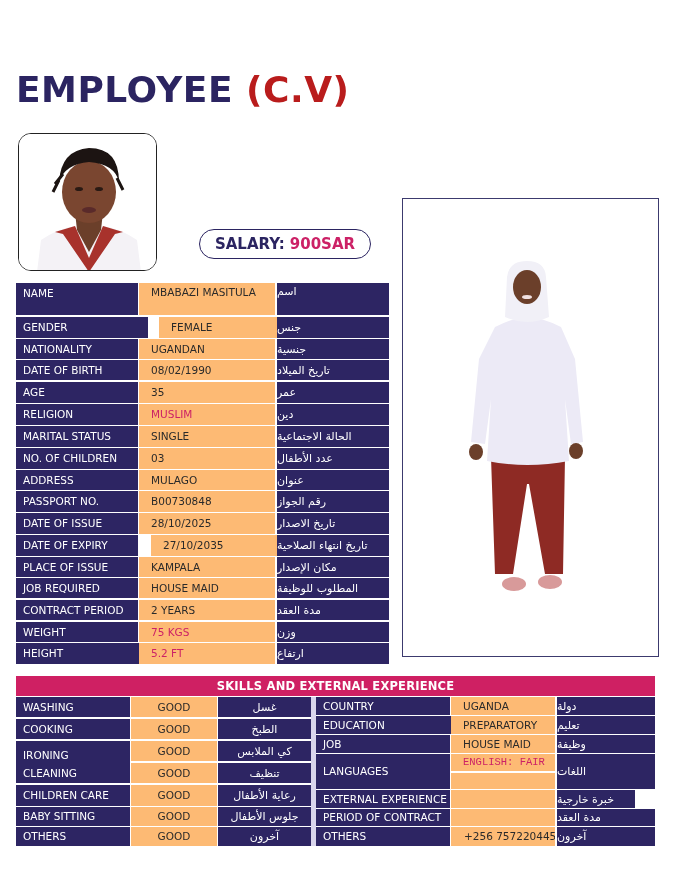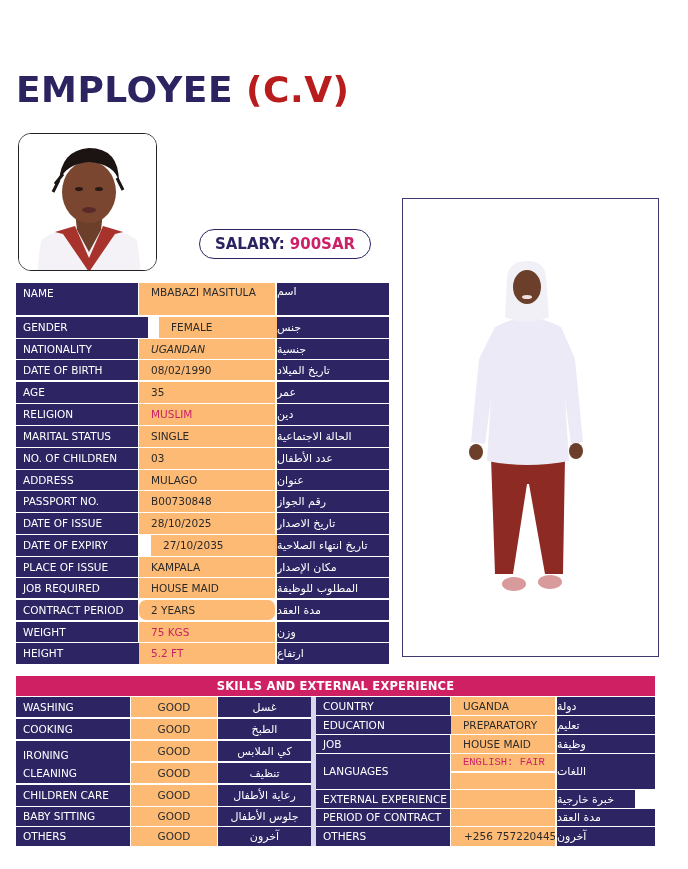--- a/index.html
+++ b/index.html
@@ -115,21 +115,21 @@
       <div class="cell c-pink val" style="left: 139px; top: 283px; width: 136px; height: 32px; align-items: flex-start; padding-top: 4px;">MBABAZI  MASITULA</div>
       <div class="cell c-dark c-ar" style="left: 277px; top: 283px; width: 112px; height: 32px; padding-right: 8px; align-items: flex-start; padding-top: 3px;">اسم</div>
     </div>
     <div>
       <div class="cell c-dark lbl" style="left: 16px; top: 317px; width: 132px; height: 21px;">GENDER</div>
       <div class="cell c-pink val" style="left: 139px; top: 317px; width: 138px; height: 21px; margin-left: 20px;">FEMALE</div>
       <div class="cell c-dark c-ar" style="left: 277px; top: 317px; width: 112px; height: 21px; padding-right: 8px;">جنس</div>
     </div>
     <div>
       <div class="cell c-dark lbl" style="left: 16px; top: 339px; width: 122px; height: 20px;">NATIONALITY</div>
-      <div class="cell c-pink val" style="left: 139px; top: 339px; width: 136px; height: 20px; font-style: italic;">UGANDAN</div>
+      <div class="cell c-pink val" style="left: 139px; top: 339px; width: 136px; height: 20px;">UGANDAN</div>
       <div class="cell c-dark c-ar" style="left: 277px; top: 339px; width: 112px; height: 20px; padding-right: 8px;">جنسية</div>
     </div>
     <div>
       <div class="cell c-dark lbl" style="left: 16px; top: 360px; width: 122px; height: 20px;">DATE OF BIRTH</div>
       <div class="cell c-pink val" style="left: 139px; top: 360px; width: 136px; height: 20px;">08/02/1990</div>
       <div class="cell c-dark c-ar" style="left: 277px; top: 360px; width: 112px; height: 20px; padding-right: 8px;">تاريخ الميلاد</div>
     </div>
     <div>
       <div class="cell c-dark lbl" style="left: 16px; top: 382px; width: 122px; height: 21px;">AGE</div>
       <div class="cell c-pink val" style="left: 139px; top: 382px; width: 136px; height: 21px;">35</div>
@@ -175,21 +175,21 @@
       <div class="cell c-pink val" style="left: 139px; top: 557px; width: 136px; height: 20px;"> KAMPALA</div>
       <div class="cell c-dark c-ar" style="left: 277px; top: 557px; width: 112px; height: 20px; padding-right: 8px;">مكان الإصدار</div>
     </div>
     <div>
       <div class="cell c-dark lbl" style="left: 16px; top: 578px; width: 122px; height: 20px;">JOB REQUIRED</div>
       <div class="cell c-pink val" style="left: 139px; top: 578px; width: 136px; height: 20px;">HOUSE MAID</div>
       <div class="cell c-dark c-ar" style="left: 277px; top: 578px; width: 112px; height: 20px; ">المطلوب للوظيفة</div>
     </div>
     <div>
       <div class="cell c-dark lbl" style="left: 16px; top: 600px; width: 122px; height: 20px;">CONTRACT PERIOD</div>
-      <div class="cell c-pink val" style="left: 139px; top: 600px; width: 136px; height: 20px; border-radius: 7px;">2 YEARS</div>
+      <div class="cell c-pink val" style="left: 139px; top: 600px; width: 136px; height: 20px;">2 YEARS</div>
       <div class="cell c-dark c-ar" style="left: 277px; top: 600px; width: 112px; height: 20px; padding-right: 8px;">مدة العقد</div>
     </div>
     <div>
       <div class="cell c-dark lbl" style="left: 16px; top: 622px; width: 122px; height: 20px;">WEIGHT</div>
       <div class="cell c-pink val accent" style="left: 139px; top: 622px; width: 136px; height: 20px;">75 KGS</div>
       <div class="cell c-dark c-ar" style="left: 277px; top: 622px; width: 112px; height: 20px; padding-right: 8px;">وزن</div>
     </div>
     <div>
       <div class="cell c-dark lbl" style="left: 16px; top: 643px; width: 130px; height: 21px;">HEIGHT</div>
       <div class="cell c-pink val accent" style="left: 139px; top: 643px; width: 136px; height: 21px;">5.2 FT</div>

